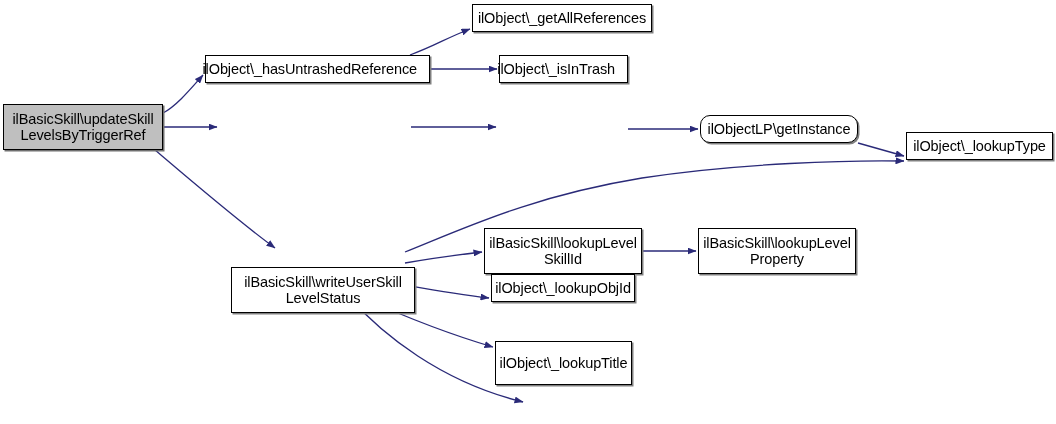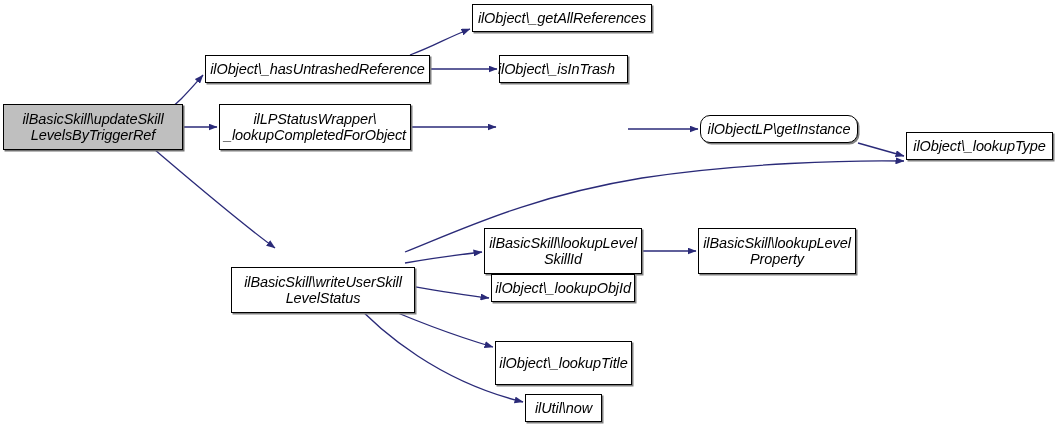--- a/index.html
+++ b/index.html
@@ -41,21 +41,20 @@
     box-shadow: 1.5px 1.5px 0 0 #808080;
     cursor: pointer;
   }
   .node.current {
     background: #bfbfbf;
     box-shadow: 1.5px 1.5px 0 0 #707070;
   }
   .node-label {
     display: block;
     padding: 0 12px;
-    font-style: italic;
   }
 </style>
 </head>
 <body>
 
 <div id="graph-root">
   <svg id="edge-layer" viewBox="0 0 1056 424" xmlns="http://www.w3.org/2000/svg">
     <defs>
       <marker id="arrowhead" markerWidth="9" markerHeight="7" refX="8.5" refY="3.5" orient="auto" markerUnits="userSpaceOnUse">
         <polygon points="0 0, 9 3.5, 0 7" fill="#2a2a78"></polygon>
@@ -71,31 +70,28 @@
         <path d="M628,129 L698,129" fill="none" stroke="#2a2a78" stroke-width="1.3" marker-end="url(#arrowhead)"></path>
         <path d="M858,143 C872,147 886,151 904,156" fill="none" stroke="#2a2a78" stroke-width="1.3" marker-end="url(#arrowhead)"></path>
         <path d="M405,252 C465,228 532,196 642,178 C738,163 853,160 904,161" fill="none" stroke="#2a2a78" stroke-width="1.3" marker-end="url(#arrowhead)"></path>
         <path d="M405,263 C428,259 456,255 482,252" fill="none" stroke="#2a2a78" stroke-width="1.3" marker-end="url(#arrowhead)"></path>
         <path d="M642,251 L696,251" fill="none" stroke="#2a2a78" stroke-width="1.3" marker-end="url(#arrowhead)"></path>
         <path d="M405,285 C428,289 456,294 489,298" fill="none" stroke="#2a2a78" stroke-width="1.3" marker-end="url(#arrowhead)"></path>
         <path d="M363,298 C401,315 452,335 493,347" fill="none" stroke="#2a2a78" stroke-width="1.3" marker-end="url(#arrowhead)"></path>
         <path d="M350,298 C382,334 441,382 523,402" fill="none" stroke="#2a2a78" stroke-width="1.3" marker-end="url(#arrowhead)"></path>
       </g>
   </svg>
-<div class="node current" style="left: 3px; top: 104px; width: 180px; height: 46px;"><span class="node-label">ilBasicSkill\updateSkill
+<div class="node current" style="left: 3px; top: 104px; width: 160px; height: 46px;"><span class="node-label">ilBasicSkill\updateSkill
 LevelsByTriggerRef</span></div>
-    <div class="node" style="left: 205px; top: 55px; width: 225px; height: 28px;"><span class="node-label">ilObject\_hasUntrashedReference</span></div>
+    <div class="node" style="left: 205px; top: 55px; width: 225px; height: 28px; justify-content: flex-end;"><span class="node-label">ilObject\_hasUntrashedReference</span></div>
     <div class="node" style="left: 472px; top: 4px; width: 180px; height: 28px;"><span class="node-label">ilObject\_getAllReferences</span></div>
     <div class="node" style="left: 499px; top: 55px; width: 129px; height: 28px; justify-content: flex-end;"><span class="node-label">ilObject\_isInTrash</span></div>
-    <div class="node" style="left: 219px; top: 104px; width: 192px; height: 46px;"><span class="node-label">ilLPStatusWrapper\
-_lookupCompletedForObject</span></div>
     <div class="node" style="left: 700px; top: 115px; width: 158px; height: 28px; border-radius: 10px;"><span class="node-label">ilObjectLP\getInstance</span></div>
     <div class="node" style="left: 906px; top: 132px; width: 147px; height: 28px;"><span class="node-label">ilObject\_lookupType</span></div>
     <div class="node" style="left: 231px; top: 267px; width: 184px; height: 46px;"><span class="node-label">ilBasicSkill\writeUserSkill
 LevelStatus</span></div>
     <div class="node" style="left: 484px; top: 228px; width: 158px; height: 46px;"><span class="node-label">ilBasicSkill\lookupLevel
 SkillId</span></div>
     <div class="node" style="left: 698px; top: 228px; width: 158px; height: 46px;"><span class="node-label">ilBasicSkill\lookupLevel
 Property</span></div>
     <div class="node" style="left: 491px; top: 274px; width: 144px; height: 28px; justify-content: center;"><span class="node-label">ilObject\_lookupObjId</span></div>
     <div class="node" style="left: 495px; top: 341px; width: 137px; height: 44px;"><span class="node-label">ilObject\_lookupTitle</span></div>
-    <div class="node" style="left: 525px; top: 394px; width: 77px; height: 28px;"><span class="node-label">ilUtil\now</span></div>
   </div>
 
 </body></html>

